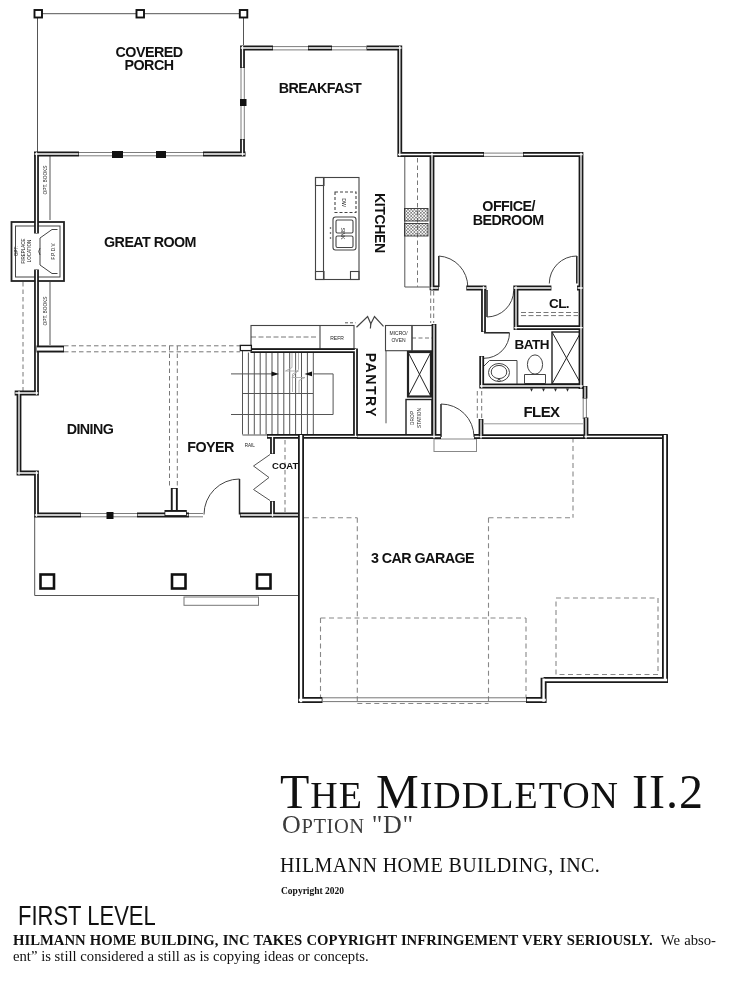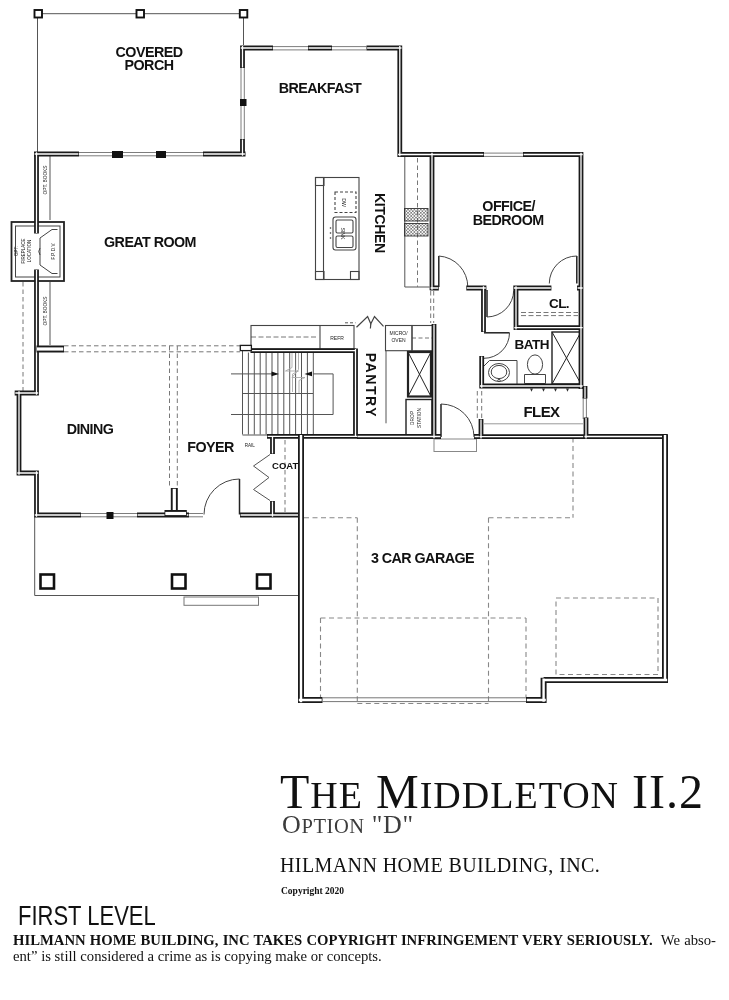--- a/index.html
+++ b/index.html
@@ -351,15 +351,15 @@
 <g font-family="Liberation Serif, serif" fill="#111">
   <text x="280" y="808" font-size="48" letter-spacing="1">T<tspan font-size="38">HE</tspan> M<tspan font-size="38">IDDLETON</tspan> II.2</text>
   <text x="282" y="833" font-size="26" fill="#3c3c3c" letter-spacing="0.6">O<tspan font-size="20.5">PTION</tspan> "D"</text>
   <text x="280" y="872" font-size="20" letter-spacing="0.4">HILMANN HOME BUILDING, INC.</text>
   <text x="281" y="893.5" font-size="9.5" font-weight="bold">Copyright 2020</text>
 </g>
 <text transform="translate(18,924.5) scale(0.8,1)" font-family="Liberation Sans, sans-serif" font-size="27.5" fill="#111">FIRST LEVEL</text>
 </svg>
 <div style="position:absolute;left:13px;top:932px;width:703px;font-family:'Liberation Serif',serif;font-size:14.7px;line-height:16.2px;color:#111;">
 <div style="text-align:justify;text-align-last:justify;"><b>HILMANN HOME BUILDING, INC TAKES COPYRIGHT INFRINGEMENT VERY SERIOUSLY.</b>&nbsp; We abso-</div>
-<div>ent” is still considered a crime as is copying make or concepts.</div>
+<div>ent” is still considered a still as is copying ideas or concepts.</div>
 </div>
 </div>
 
 </body></html>

